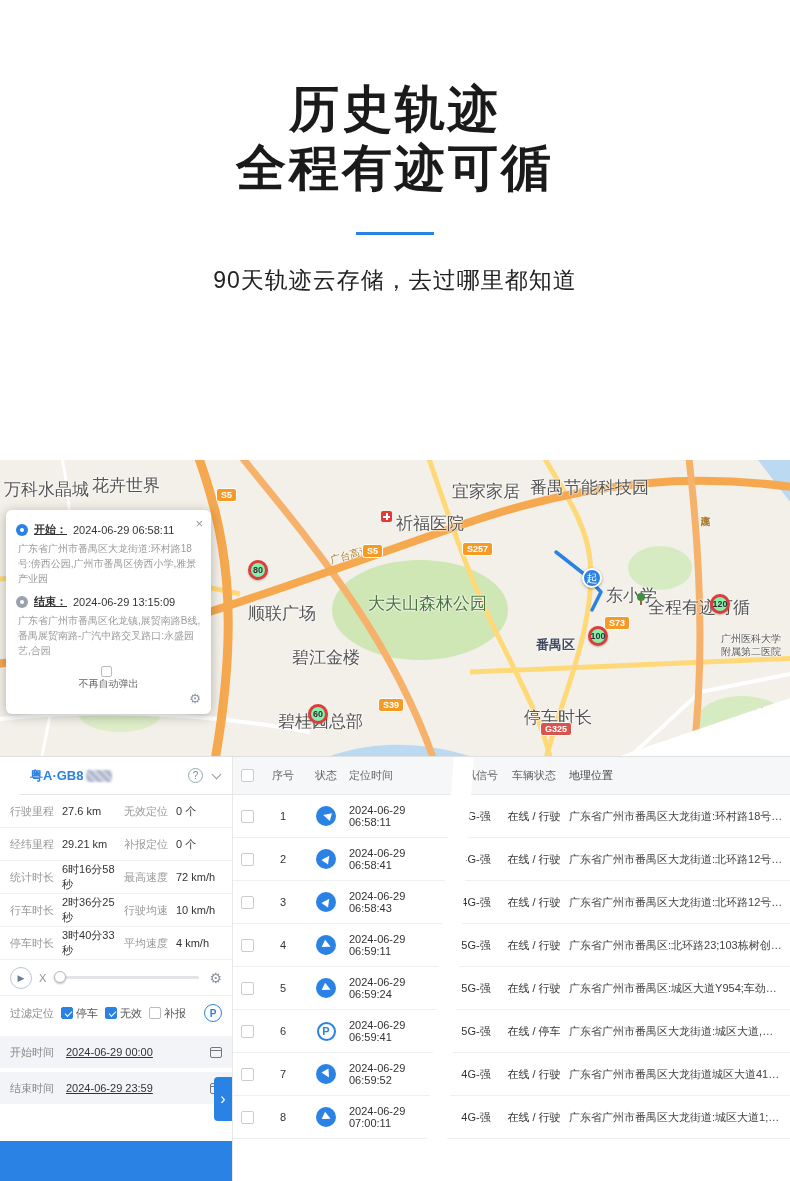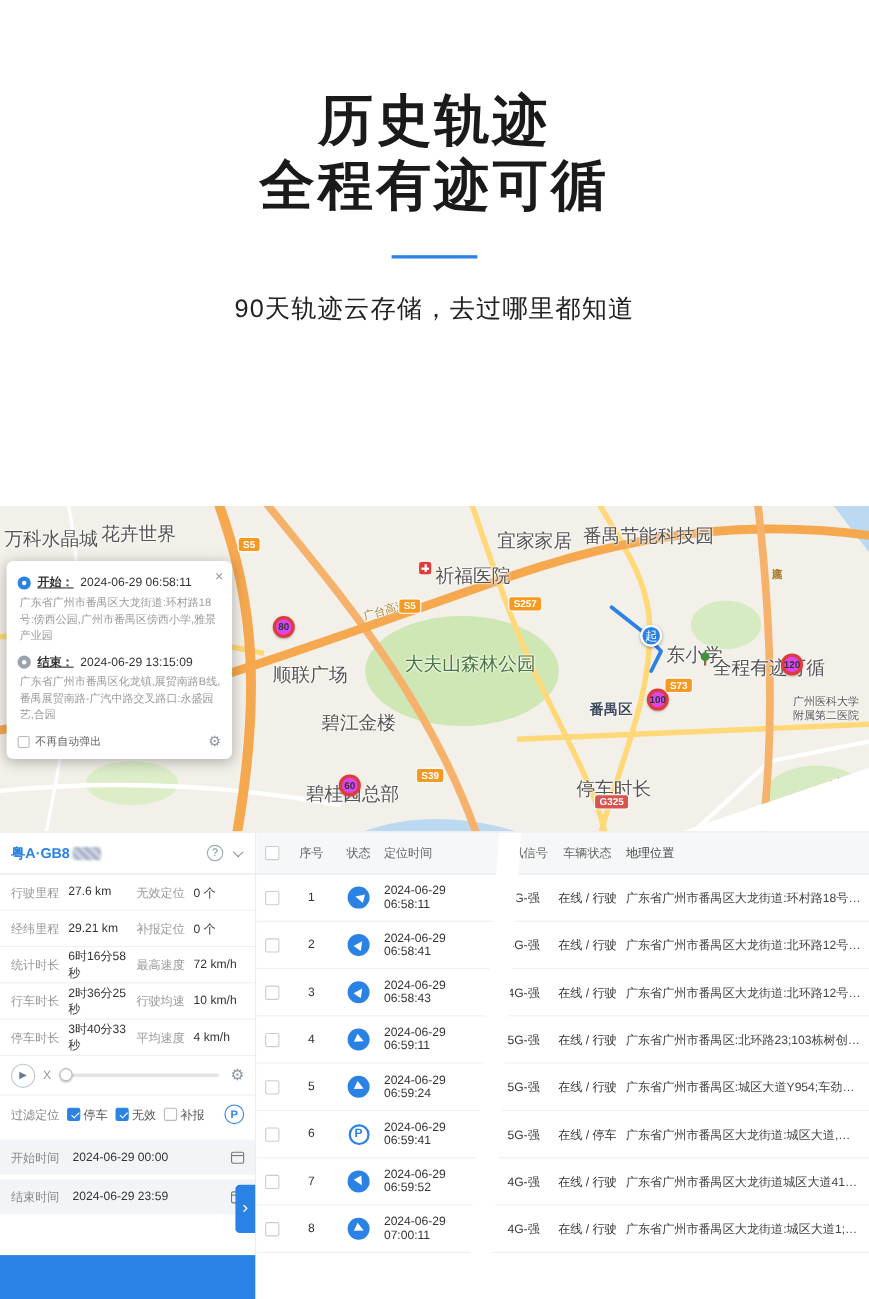--- a/index.html
+++ b/index.html
@@ -20,21 +20,21 @@
   .mlabel{ position:absolute; font-size:17px; color:#555; white-space:nowrap; z-index:2;
            text-shadow:0 0 2px #fff,0 0 2px #fff,0 0 2px #fff; }
   .mlabel.lg{ font-size:13px; font-weight:bold; color:#404a5e; }
   .mlabel.park-name{ color:#48763c; }
   .mlabel.road-name{ color:#a87b2d; font-size:10px; transform:rotate(-16deg); }
   .mlabel.vert{ writing-mode:vertical-rl; color:#a87b2d; font-size:10px; }
   .mlabel.hosp{ width:62px; white-space:normal; font-size:10px; line-height:1.3; text-align:center; }
   .rbadge{ position:absolute; background:#f59a23; color:#fff; font-size:9px; font-weight:bold;
            padding:1px 4px; border-radius:3px; border:1px solid #fff; z-index:2; }
   .rbadge.g{ background:#d9534f; }
-  .sign{ position:absolute; width:20px; height:20px; border-radius:50%; background:#d946ef;
+  .sign{ position:absolute; width:20px; height:20px; border-radius:50%; background:#86efac;
          border:3px solid #e03b3b; color:#333; font-size:9px; font-weight:bold;
          display:flex; align-items:center; justify-content:center; z-index:2;
          box-shadow:0 1px 2px rgba(0,0,0,.25); }
   .start-badge{ position:absolute; width:20px; height:20px; border-radius:50%; background:var(--accent);
                 border:2px solid #fff; color:#fff; font-size:11px; display:flex; align-items:center;
                 justify-content:center; z-index:3; box-shadow:0 1px 3px rgba(0,0,0,.35); }
   .cross-ic{ position:absolute; width:11px; height:11px; background:#e03b3b; border-radius:2px; z-index:2; }
   .cross-ic::before,.cross-ic::after{ content:""; position:absolute; background:#fff; }
   .cross-ic::before{ left:4.5px; top:2px; width:2px; height:7px; }
   .cross-ic::after{ top:4.5px; left:2px; height:2px; width:7px; }
@@ -48,31 +48,31 @@
   .popup{ position:absolute; left:6px; top:50px; width:205px; background:#fff; border-radius:6px;
           box-shadow:0 2px 12px rgba(0,0,0,.28); padding:10px 10px 8px; z-index:10; }
   .pop-row{ display:flex; align-items:center; gap:6px; margin-top:2px; }
   .pin{ width:12px; height:12px; border-radius:50%; background:var(--accent); position:relative; flex:none; }
   .pin::after{ content:""; position:absolute; left:4px; top:4px; width:4px; height:4px; border-radius:50%; background:#fff; }
   .pin.end{ background:#9aa3ad; }
   .pop-label{ font-size:11px; font-weight:bold; color:#333;text-decoration:underline; }
   .pop-time{ font-size:11px; color:#333; }
   .pop-close{ position:absolute; right:8px; top:6px; font-size:13px; color:#999; cursor:pointer; }
   .pop-addr{ font-size:10px; color:#9a9a9a; line-height:1.5; margin:4px 0 8px 2px; }
-  .pop-foot{ display:flex; align-items:center; margin-top:4px; }
+  .pop-foot{ display:flex; align-items:center; margin-top:4px;flex-direction:column; }
   .cb-sm{ width:11px; height:11px; border:1px solid #bbb; border-radius:2px; background:#fff; margin-right:5px; flex:none; }
   .pop-dismiss{ font-size:10px; color:#666; }
   .pop-gear{ margin-left:auto; color:#8a94a0; font-size:13px; }
 
   
   .bottom{ position:absolute; top:756px; left:0; width:790px; height:425px; display:flex; border-top:1px solid #e0e0e0; background:#fff; }
 
   
   .panel{ position:relative; width:233px; flex:none; border-right:1px solid #e8e8e8; background:#fff; }
-  .p-head{ height:38px; display:flex; align-items:center; padding:0 10px; border-bottom:1px solid #e5e5e5; }
+  .p-head{ height:38px; display:flex; align-items:center; padding:0 10px; border-bottom:1px solid #e5e5e5;margin-left:20px; }
   .plate{ color:var(--accent); font-weight:bold; font-size:13px; }
   .blur-chip{ width:26px; height:12px; margin-left:3px; border-radius:2px;
               background:repeating-linear-gradient(45deg,#cfd6e4 0 3px,#aab3c6 3px 6px); filter:blur(1.2px); }
   .help{ margin-left:auto; width:15px; height:15px; border:1px solid #9aa; border-radius:50%; color:#789;
          font-size:10px; display:flex; align-items:center; justify-content:center; }
   .caret{ width:7px; height:7px; border-right:1.5px solid #999; border-bottom:1.5px solid #999;
           transform:rotate(45deg); margin:-3px 2px 0 10px; }
   .s-row{ display:flex; align-items:center; height:33px; padding:0 10px; border-bottom:1px solid #f0f0f0; font-size:11px; }
   .s-l1,.s-l2{ width:52px; color:#999; flex:none; }
   .s-v1{ flex:1; color:#333; }
@@ -89,21 +89,21 @@
   .f-label{ color:#888; margin-right:7px; }
   .f-opt{ display:flex; align-items:center; margin-right:7px; color:#555; }
   .cb2{ width:12px; height:12px; border:1px solid #bbb; border-radius:2px; background:#fff; margin-right:3px; position:relative; flex:none; }
   .cb2.on{ background:var(--accent); border-color:var(--accent); }
   .cb2.on::after{ content:""; position:absolute; left:2.5px; top:3px; width:6px; height:3px;
                   border-left:1.6px solid #fff; border-bottom:1.6px solid #fff; transform:rotate(-45deg); }
   .pbtn{ margin-left:auto; width:18px; height:18px; border:1px solid var(--accent); border-radius:50%;
          color:var(--accent); font-size:10px; font-weight:bold; display:flex; align-items:center; justify-content:center; }
   .p-time{ height:32px; margin-top:6px; background:#f2f4f7; display:flex; align-items:center; padding:0 10px; font-size:11px; }
   .t-label{ width:56px; color:#888; flex:none; }
-  .t-value{ flex:1; color:#333; }
+  .t-value{ flex:1; color:#333;text-decoration:underline; }
   .cal{ width:12px; height:11px; border:1.5px solid #777; border-radius:2px; position:relative; }
   .cal::before{ content:""; position:absolute; top:2px; left:0; right:0; border-top:1.5px solid #777; }
   .p-footer{ position:absolute; bottom:0; left:0; width:100%; height:40px; background:var(--accent); }
   .expand-tab{ position:absolute; right:0; top:320px; width:18px; height:44px; background:var(--accent);
                border-radius:4px 0 0 4px; color:#fff; font-size:16px; display:flex; align-items:center;
                justify-content:center; z-index:5; }
 
   
   .table{ position:relative; flex:1; background:#fff; overflow:hidden; font-size:11px; }
   .thead{ height:38px; background:#f6f7f8; display:flex; align-items:center; color:#666; border-bottom:1px solid #e8e8e8; }

